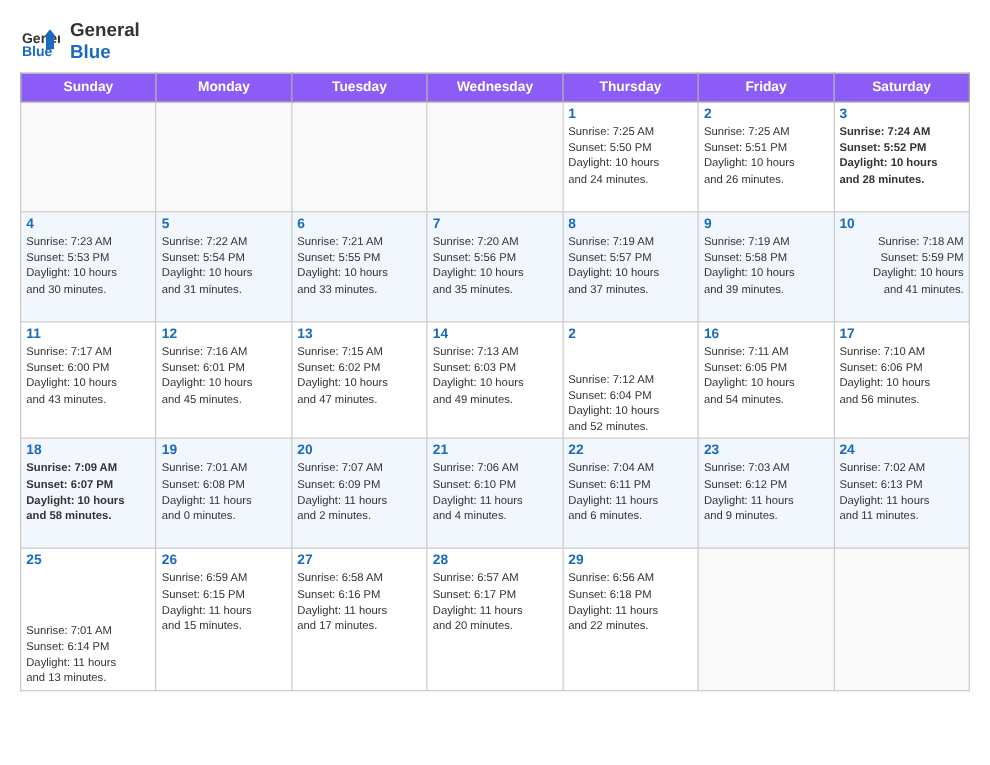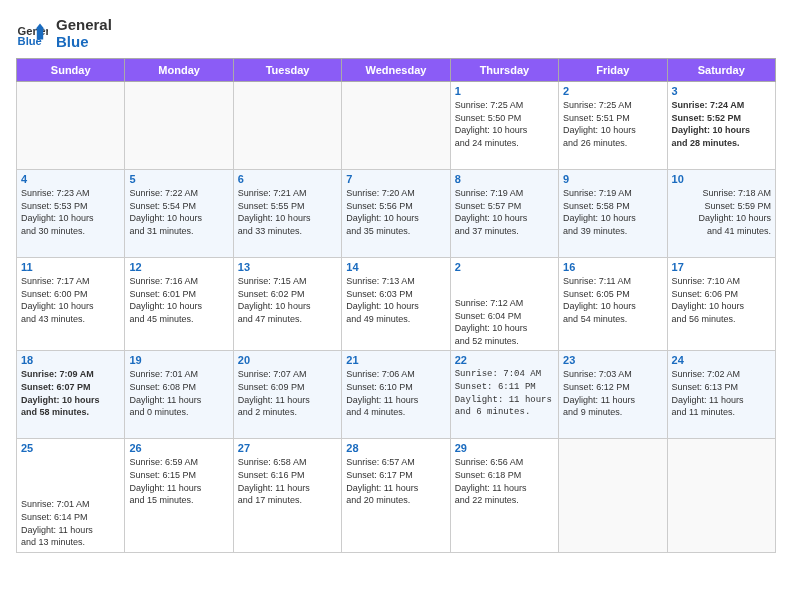--- a/index.html
+++ b/index.html
@@ -262,21 +262,21 @@
         </td>
         <td>
           <div class="day-number">21</div>
           <div class="day-info" style="white-space: pre-line;">Sunrise: 7:06 AM
 Sunset: 6:10 PM
 Daylight: 11 hours
 and 4 minutes.</div>
         </td>
         <td>
           <div class="day-number">22</div>
-          <div class="day-info" style="white-space: pre-line; font-family: Liberation Mono, monospace;">Sunrise: 7:04 AM
+          <div class="day-info" style="white-space: pre-line;">Sunrise: 7:04 AM
 Sunset: 6:11 PM
 Daylight: 11 hours
 and 6 minutes.</div>
         </td>
         <td>
           <div class="day-number">23</div>
           <div class="day-info" style="white-space: pre-line;">Sunrise: 7:03 AM
 Sunset: 6:12 PM
 Daylight: 11 hours
 and 9 minutes.</div>

